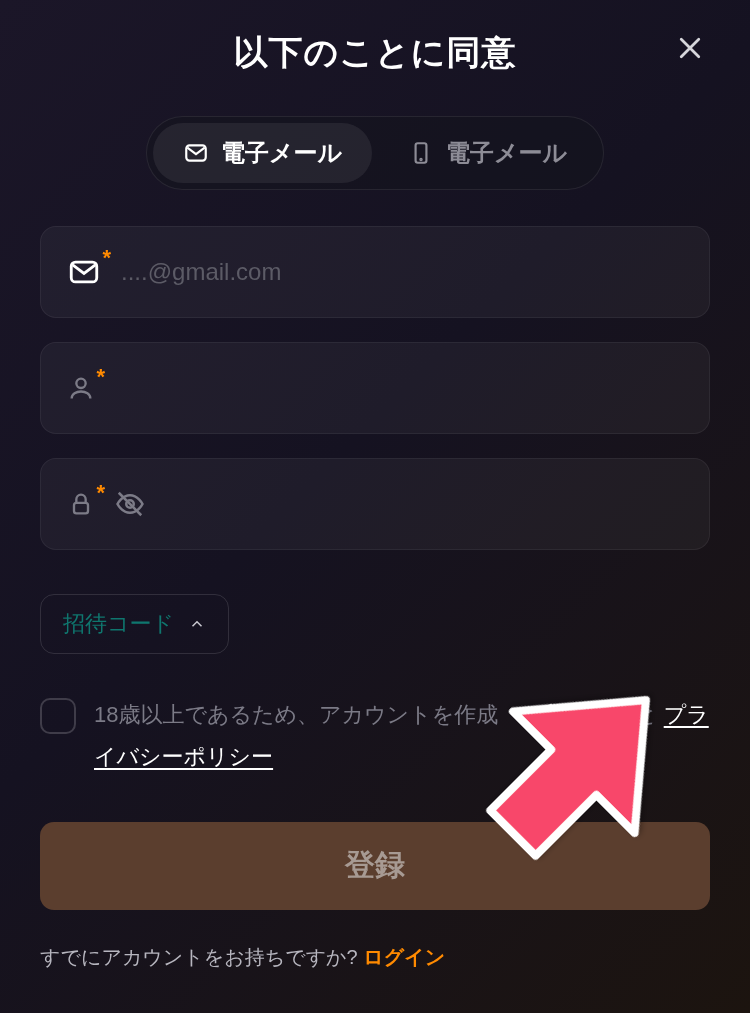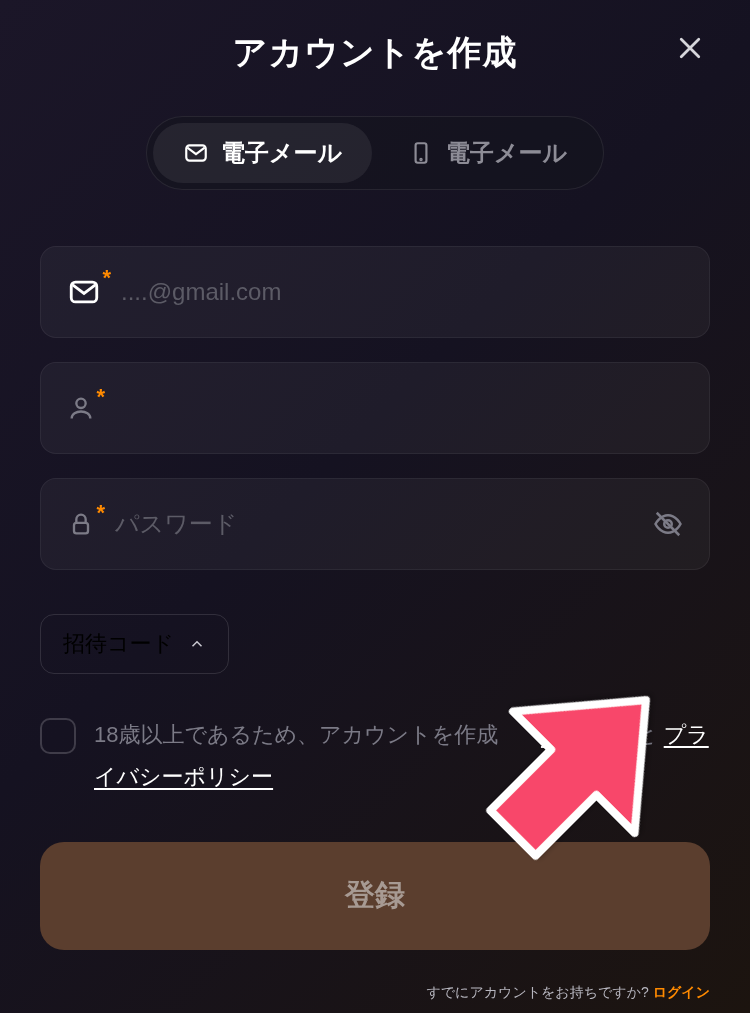--- a/index.html
+++ b/index.html
@@ -34,21 +34,21 @@
     display: flex;
     align-items: center;
     justify-content: center;
     cursor: pointer;
   }
   .close-btn svg { width: 30px; height: 30px; stroke: #d6d6db; stroke-width: 2.2; }
 
   .tabs-wrap {
     display: flex;
     justify-content: center;
-    margin-bottom: 56px;
+    margin-bottom: 36px;
   }
   .tabs {
     background: rgba(20,20,30,0.55);
     border: 1px solid rgba(255,255,255,0.08);
     border-radius: 44px;
     padding: 6px;
     display: flex;
     gap: 6px;
   }
   .tab {
@@ -107,21 +107,21 @@
 
   .invite-row { margin-top: 44px; margin-bottom: 40px;}
   .invite-btn {
     display: inline-flex;
     align-items: center;
     gap: 14px;
     border: 1px solid rgba(255,255,255,0.12);
     border-radius: 14px;
     padding: 14px 22px;
     font-size: 22px;
-    color: #000000;
+    color: #0f766e;
     cursor: pointer;
   }
   .invite-btn svg { width: 18px; height: 18px; stroke:#c9c8d0; }
 
   .consent-row {
     display: flex;
     align-items: flex-start;
     gap: 18px;
     margin-bottom: 44px;
   }
@@ -140,54 +140,54 @@
   }
   .consent-text .link {
     color: #fff;
     text-decoration: underline;
     text-underline-offset: 4px;
     cursor: pointer;
   }
 
   .submit-btn {
     width: 100%;
-    height: 108px;
-    border-radius: 24px;
+    height: 88px;
+    border-radius: 14px;
     background: #5b3e2e;
     color: #a79a93;
     font-size: 30px;
     font-weight: 600;
     border: none;
     cursor: pointer;
     margin-bottom: 34px;
   }
 
   .footer {
-    text-align: right;
-    font-size: 14px;
+    text-align: left;
+    font-size: 20px;
     color: #b7b6bf;
   }
   .footer .login-link {
     color: #ff8a00;
     font-weight: 700;
     cursor: pointer;
   }
 
   .arrow-overlay {
     position: absolute;
     left: 438px;
     top: 648px;
     pointer-events: none;
   }
 </style>
 </head>
 <body>
 
 <div class="header">
-  <div class="title">アカウントを作成</div>
+  <div class="title">以下のことに同意</div>
   <div class="close-btn">
     <svg viewBox="0 0 24 24" fill="none">
         <path d="M5 5L19 19M19 5L5 19" stroke-linecap="round"></path>
       </svg>
   </div>
 </div>
 
 <div class="tabs-wrap">
   <div class="tabs">
     <div class="tab active">
@@ -231,21 +231,20 @@
   </div>
 
   <div class="field">
     <div class="icon-wrap small">
       <svg viewBox="0 0 24 24" fill="none" stroke-width="2">
           <rect x="6" y="11" width="12" height="9" rx="2"></rect>
           <path d="M8 11V8a4 4 0 018 0v3"></path>
         </svg>
       <span class="asterisk">*</span>
     </div>
-    <input type="password" placeholder="パスワード" style="">
     <div class="trailing">
       <svg viewBox="0 0 24 24" fill="none" stroke-width="2">
           <path d="M2 12s3.5-7 10-7 10 7 10 7-3.5 7-10 7S2 12 2 12z"></path>
           <circle cx="12" cy="12" r="3"></circle>
           <path d="M3 3l18 18"></path>
         </svg>
     </div>
   </div>
 
   <div class="invite-row">

